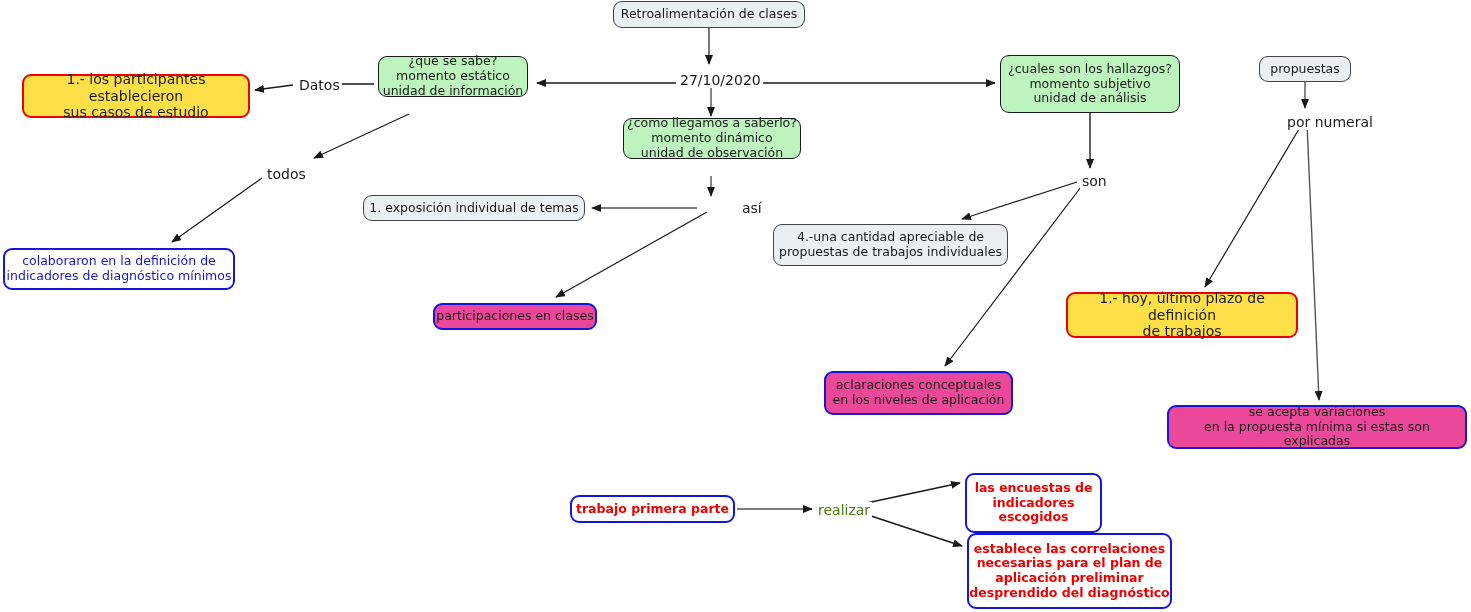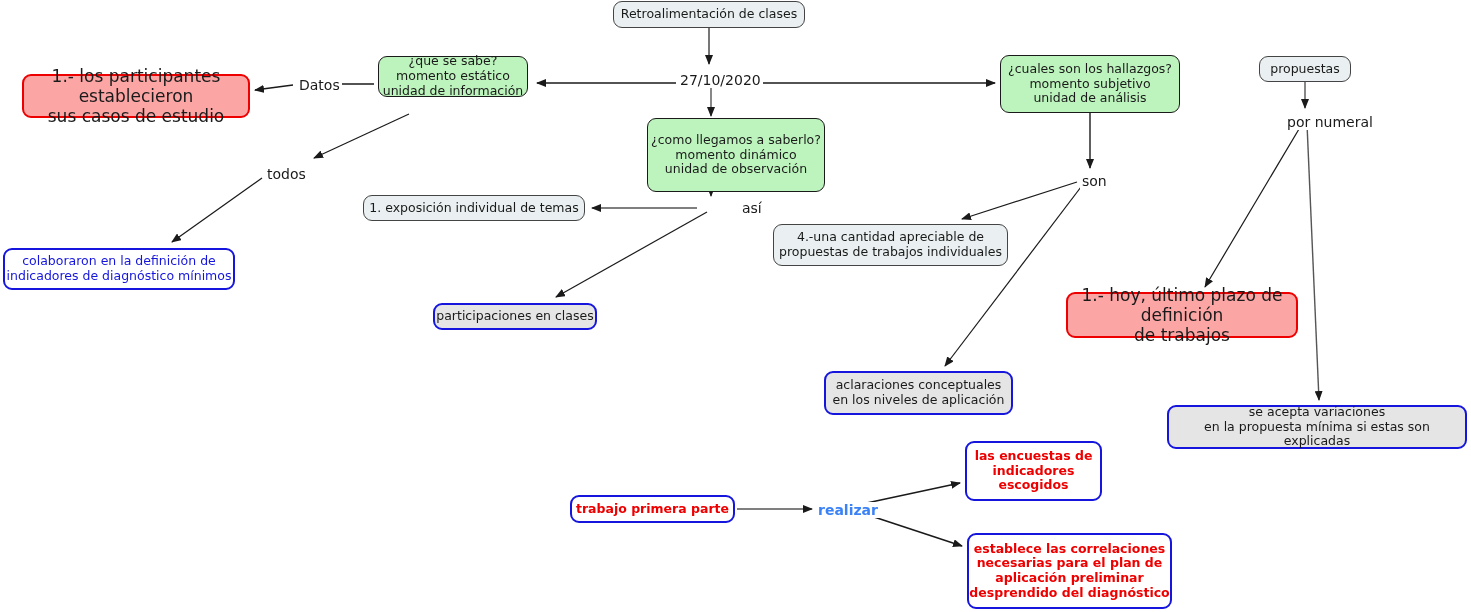--- a/index.html
+++ b/index.html
@@ -45,35 +45,35 @@
   }
   
   .n-green {
     background: #bdf4bd;
     border: 1.5px solid #1a1a1a;
     color: #1a1a1a;
     font-size: 12.5px;
   }
   
   .n-red {
-    background: #fca5a5;
+    background: #fde047;
     border: 2.5px solid #ee0000;
     color: #1a1a1a;
-    font-size: 17px;
+    font-size: 14px;
   }
   
   .n-blue {
     background: #ffffff;
     border: 2px solid #1515dd;
     color: #1515dd;
     font-size: 12.5px;
   }
   
   .n-blue-dark {
-    background: #e5e5e5;
+    background: #ec4899;
     border: 2px solid #1515dd;
     color: #1a1a1a;
     font-size: 12.5px;
   }
   
   .n-blue-red {
     background: #ffffff;
     border: 2px solid #1515dd;
     color: #ee0000;
     font-size: 12.5px;
@@ -82,22 +82,22 @@
   .linklabel {
     position: absolute;
     font-size: 14px;
     color: #1a1a1a;
     background: #ffffff;
     padding: 0 2px;
     white-space: nowrap;
     z-index: 4;
   }
   .linklabel.red {
-    color: #3b82f6;
-    font-weight: bold;
+    color: #4d7c0f;
+    font-weight: normal;
   }
 </style>
 </head>
 <body>
 
 <div id="canvas">
 
   <svg id="edges" width="1471" height="612" viewBox="0 0 1471 612">
     <defs>
       <marker id="ah" markerWidth="10" markerHeight="8" refX="9" refY="4" orient="auto" markerUnits="userSpaceOnUse">
@@ -154,21 +154,21 @@
     <span>1.- los participantes establecieron
 sus casos de estudio</span>
   </div>
 
   <div class="node n-green" style="left:378px; top:56px; width:150px; height:41px;">
     <span>¿que se sabe?
 momento estático
 unidad de información</span>
   </div>
 
-  <div class="node n-green" style="left:623px; top:118px; width:178px; height:74px;margin-left:24px;">
+  <div class="node n-green" style="left:623px; top:118px; width:178px; height:41px;">
     <span>¿como llegamos a saberlo?
 momento dinámico
 unidad de observación</span>
   </div>
 
   <div class="node n-green" style="left:1000px; top:55px; width:180px; height:58px;">
     <span>¿cuales son los hallazgos?
 momento subjetivo
 unidad de análisis</span>
   </div>
@@ -207,21 +207,21 @@
 
   <div class="node n-blue-dark" style="left:1167px; top:405px; width:300px; height:44px;">
     <span>se acepta variaciones
 en la propuesta mínima si estas son explicadas</span>
   </div>
 
   <div class="node n-blue-red" style="left:570px; top:495px; width:165px; height:28px;">
     <span>trabajo primera parte</span>
   </div>
 
-  <div class="node n-blue-red" style="left:965px; top:441px; width:137px; height:60px;">
+  <div class="node n-blue-red" style="left:965px; top:473px; width:137px; height:60px;">
     <span>las encuestas de
 indicadores
 escogidos</span>
   </div>
 
   <div class="node n-blue-red" style="left:967px; top:533px; width:205px; height:76px;">
     <span>establece las correlaciones
 necesarias para el plan de
 aplicación preliminar
 desprendido del diagnóstico</span>

